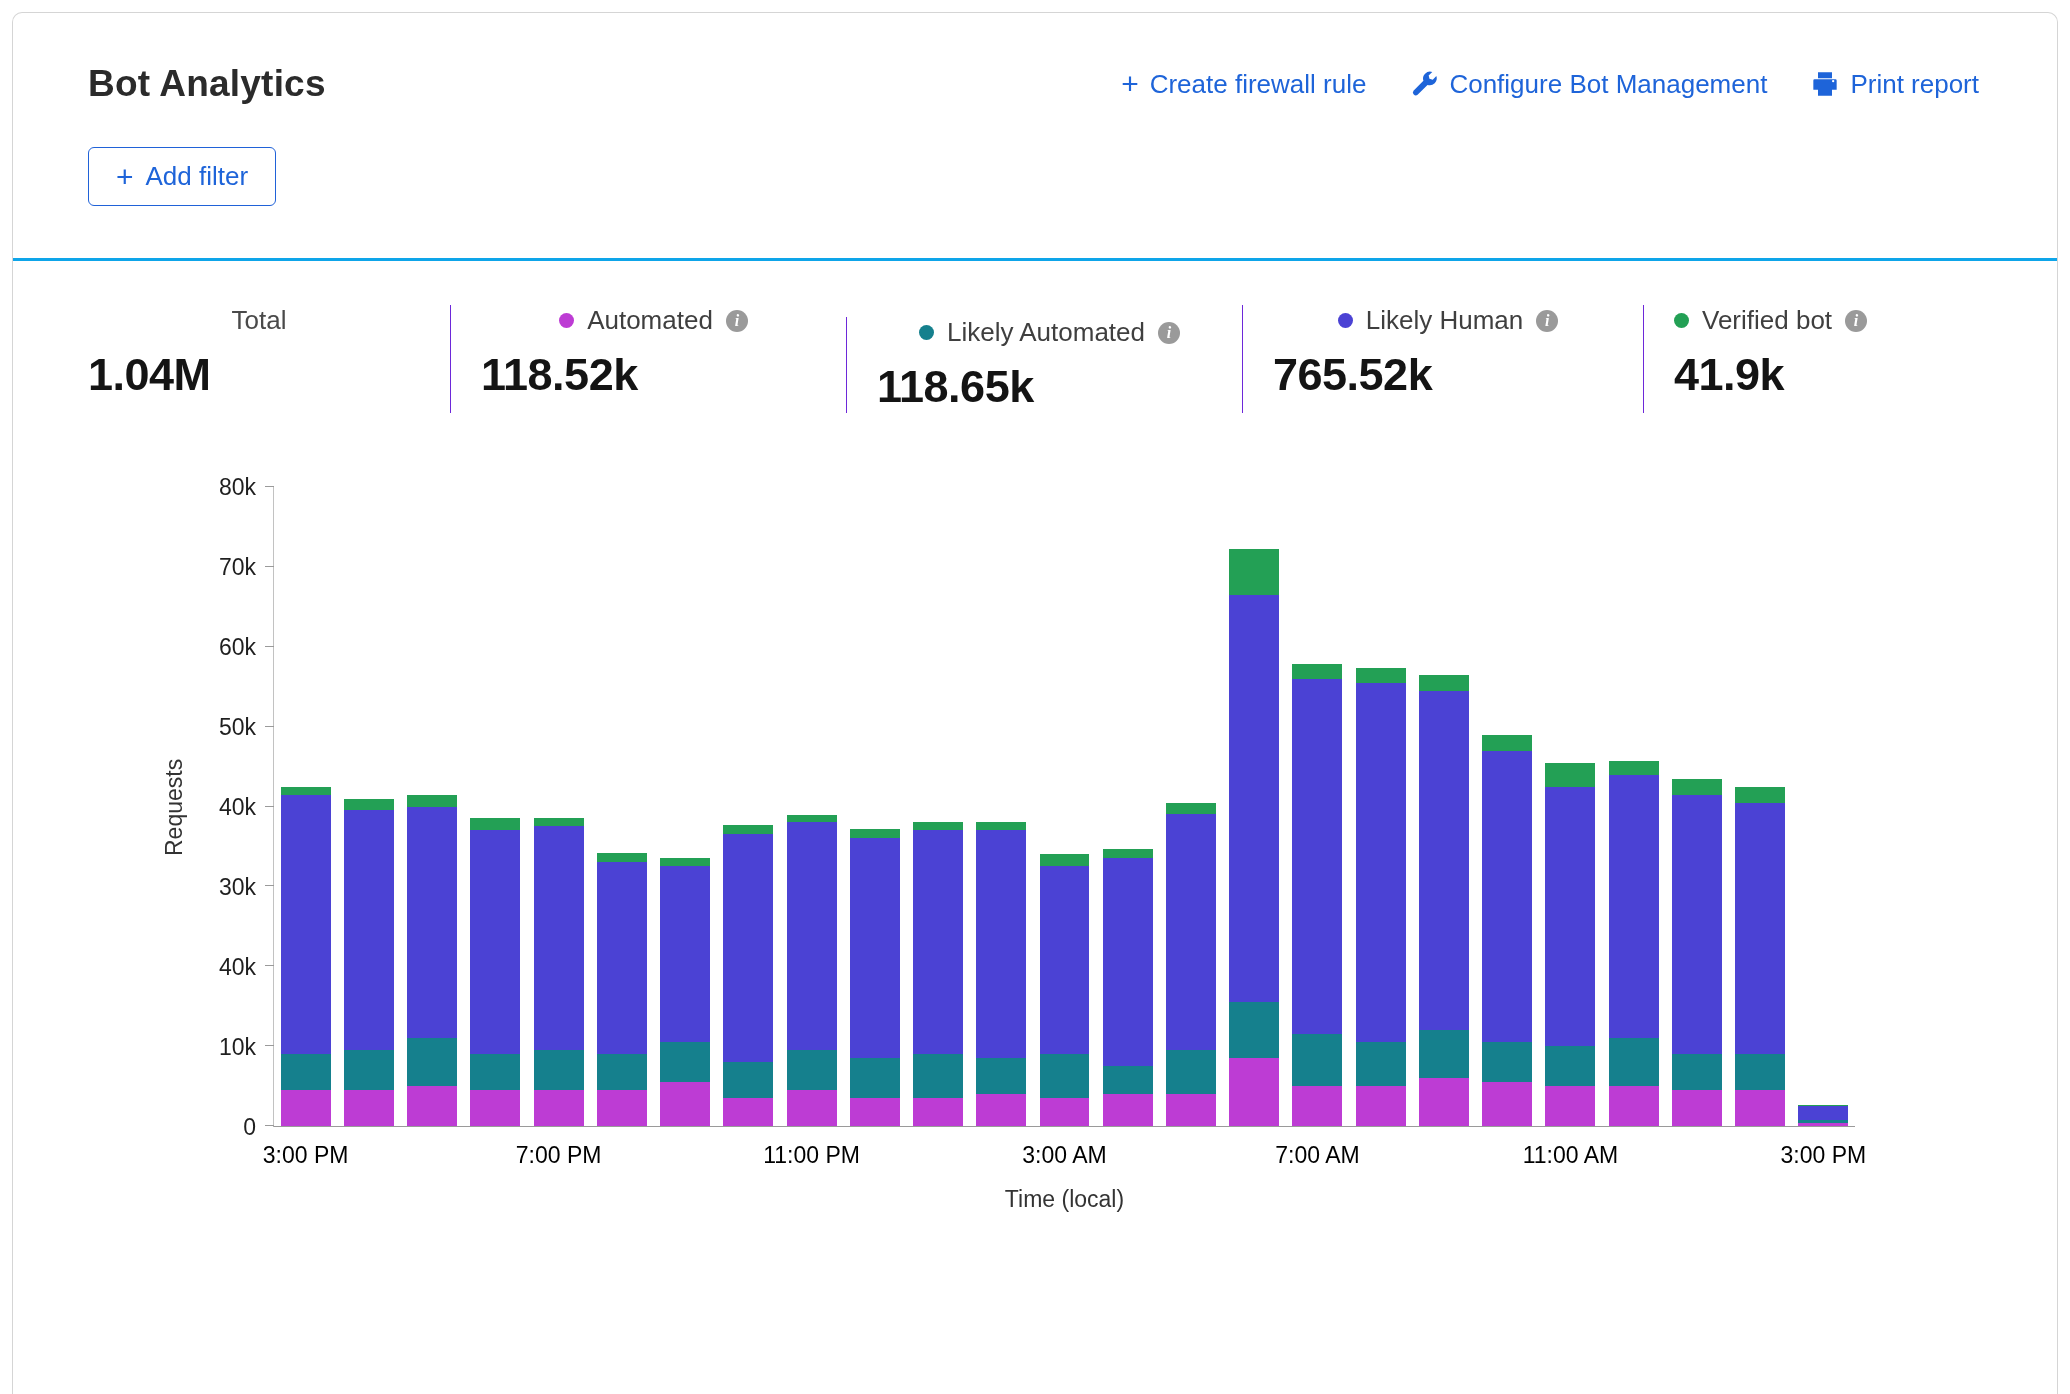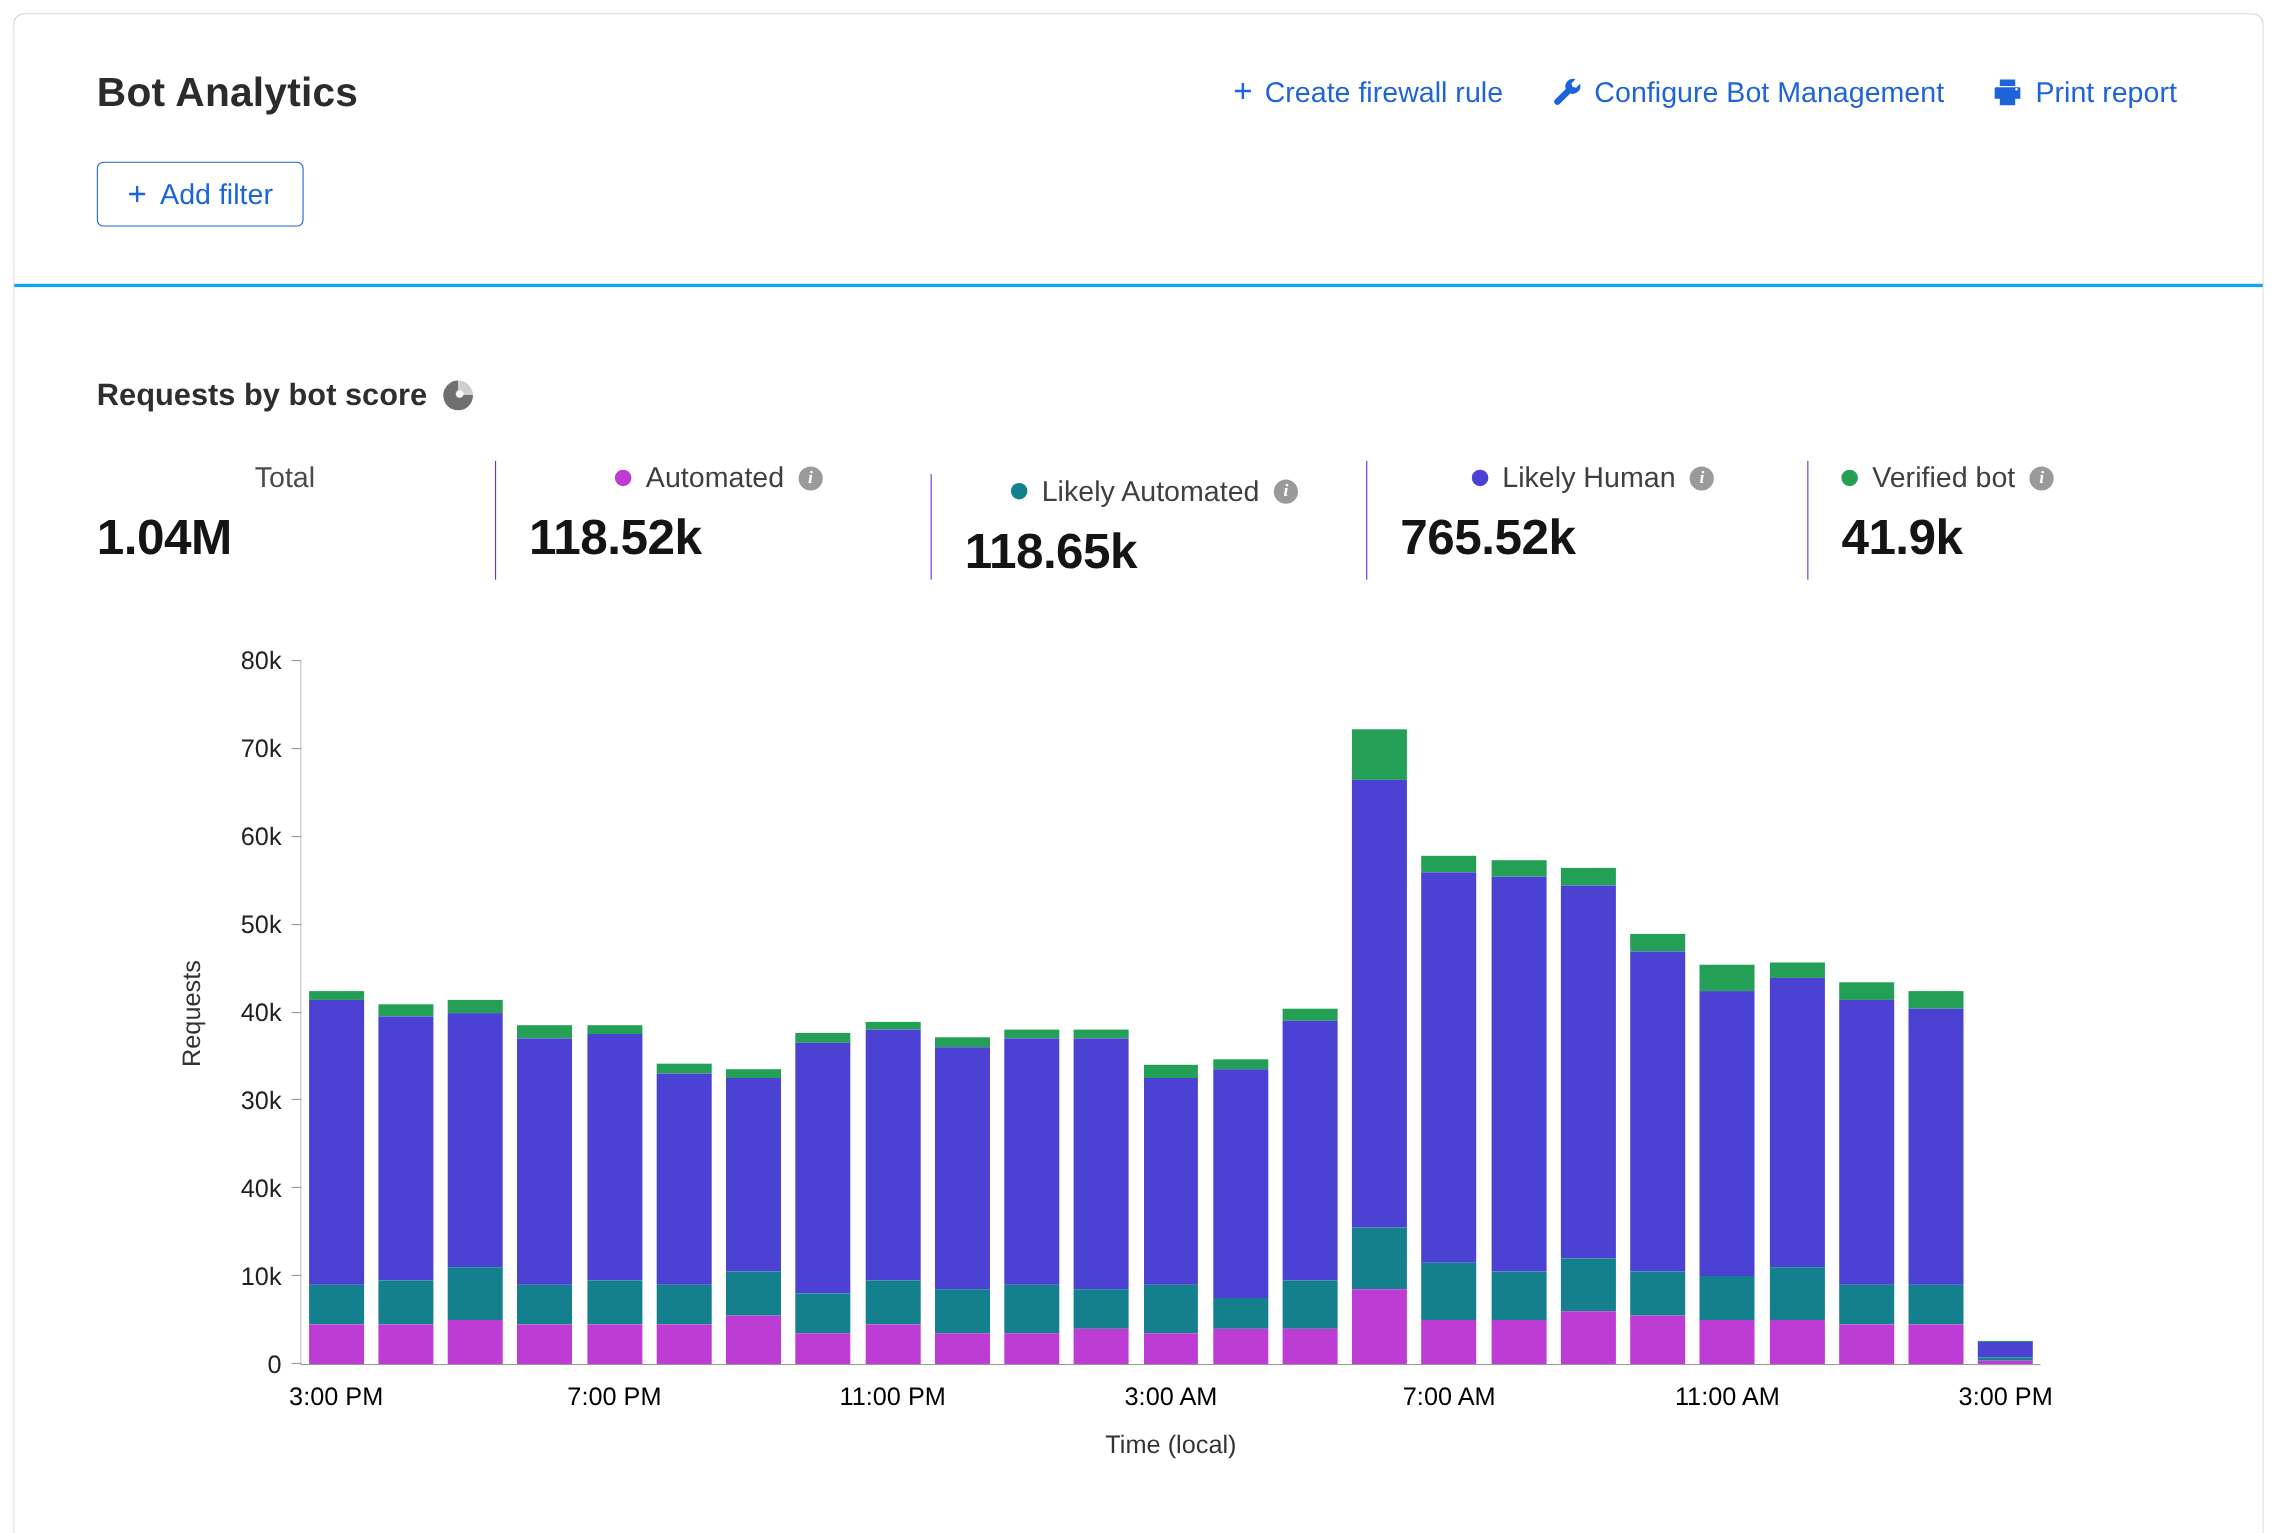--- a/index.html
+++ b/index.html
@@ -169,24 +169,20 @@
     </div>
     <div class="filter-row">
       <button class="add-filter-btn">
         <span class="plus-glyph">+</span>
         <span>Add filter</span>
       </button>
     </div>
   </div>
 
   <div class="section">
-    <div class="section-title-row">
-      <div class="section-title">Requests by bot score</div>
-      <div class="pie-icon"></div>
-    </div>
 
     <div class="stats-row">
       <div class="stat-col w1">
         <div class="stat-label-row">
           <span style="color:#4a4a4a;">Total</span>
         </div>
         <div class="stat-value">1.04M</div>
       </div>
       <div class="stat-col w2 bordered">
         <div class="stat-label-row">

